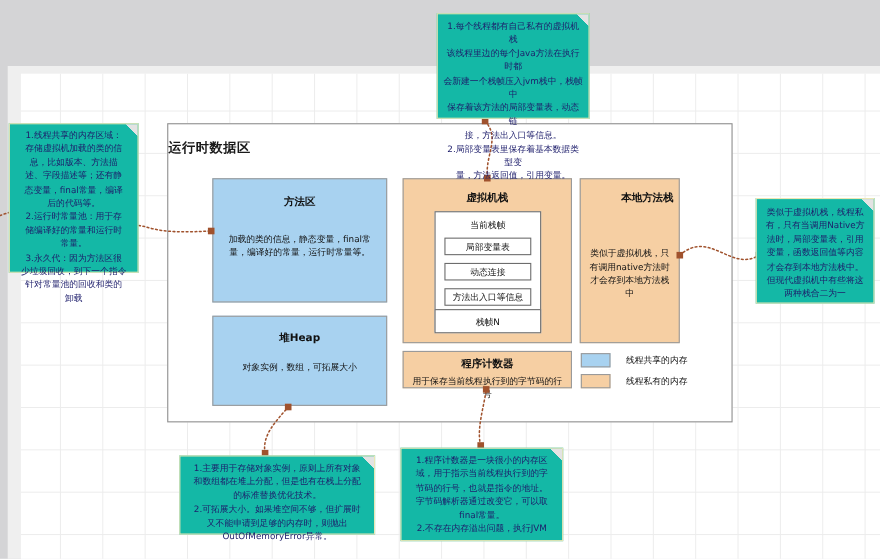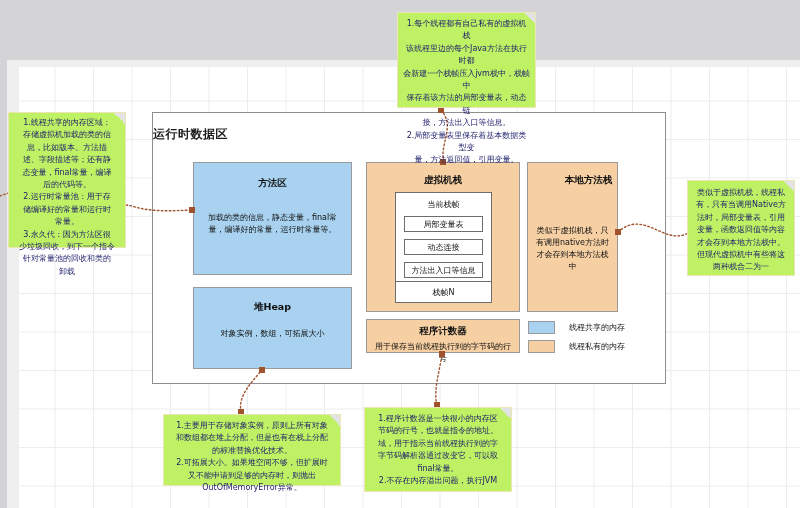--- a/index.html
+++ b/index.html
@@ -70,21 +70,21 @@
   .legend-swatch{
     width:27px;height:13px;border:1px solid #9a9a9a;box-sizing:border-box;
   }
   .legend-swatch.blue{background:#a8d2f0;}
   .legend-swatch.orange{background:#f6cfa3;}
   .legend-label{font-size:8px;color:#111;margin-left:14px;}
 
   
   .note{
     position:absolute;
-    background:#bef264;
+    background:#14b8a6;
     font-size:8px;color:#1d1d6b;line-height:1.55;
     text-align:center;
     padding:5px 5px 5px 5px;
     box-sizing:border-box;
     border:1px solid #eae7b4;
   }
   .note .fold{
     position:absolute;right:0;top:0;width:11px;height:11px;
     background:linear-gradient(225deg,#e3e3e3 0%,#e3e3e3 50%,transparent 50%);
   }
@@ -226,20 +226,20 @@
     <p>和数组都在堆上分配，但是也有在栈上分配</p>
     <p>的标准替换优化技术。</p>
     <p>2.可拓展大小。如果堆空间不够，但扩展时</p>
     <p>又不能申请到足够的内存时，则抛出</p>
     <p>OutOfMemoryError异常。</p>
   </div>
 
   <div class="note" style="left:364px;top:407px;width:148px;height:85px;padding-top:5px;">
     <div class="fold"></div>
     <p>1.程序计数器是一块很小的内存区</p>
+    <p>域，用于指示当前线程执行到的字</p>
     <p>节码的行号，也就是指令的地址。</p>
-    <p>域，用于指示当前线程执行到的字</p>
     <p>字节码解析器通过改变它，可以取</p>
     <p>final常量。</p>
     <p>2.不存在内存溢出问题，执行JVM</p>
   </div>
 
 </div>
 
 </body></html>

